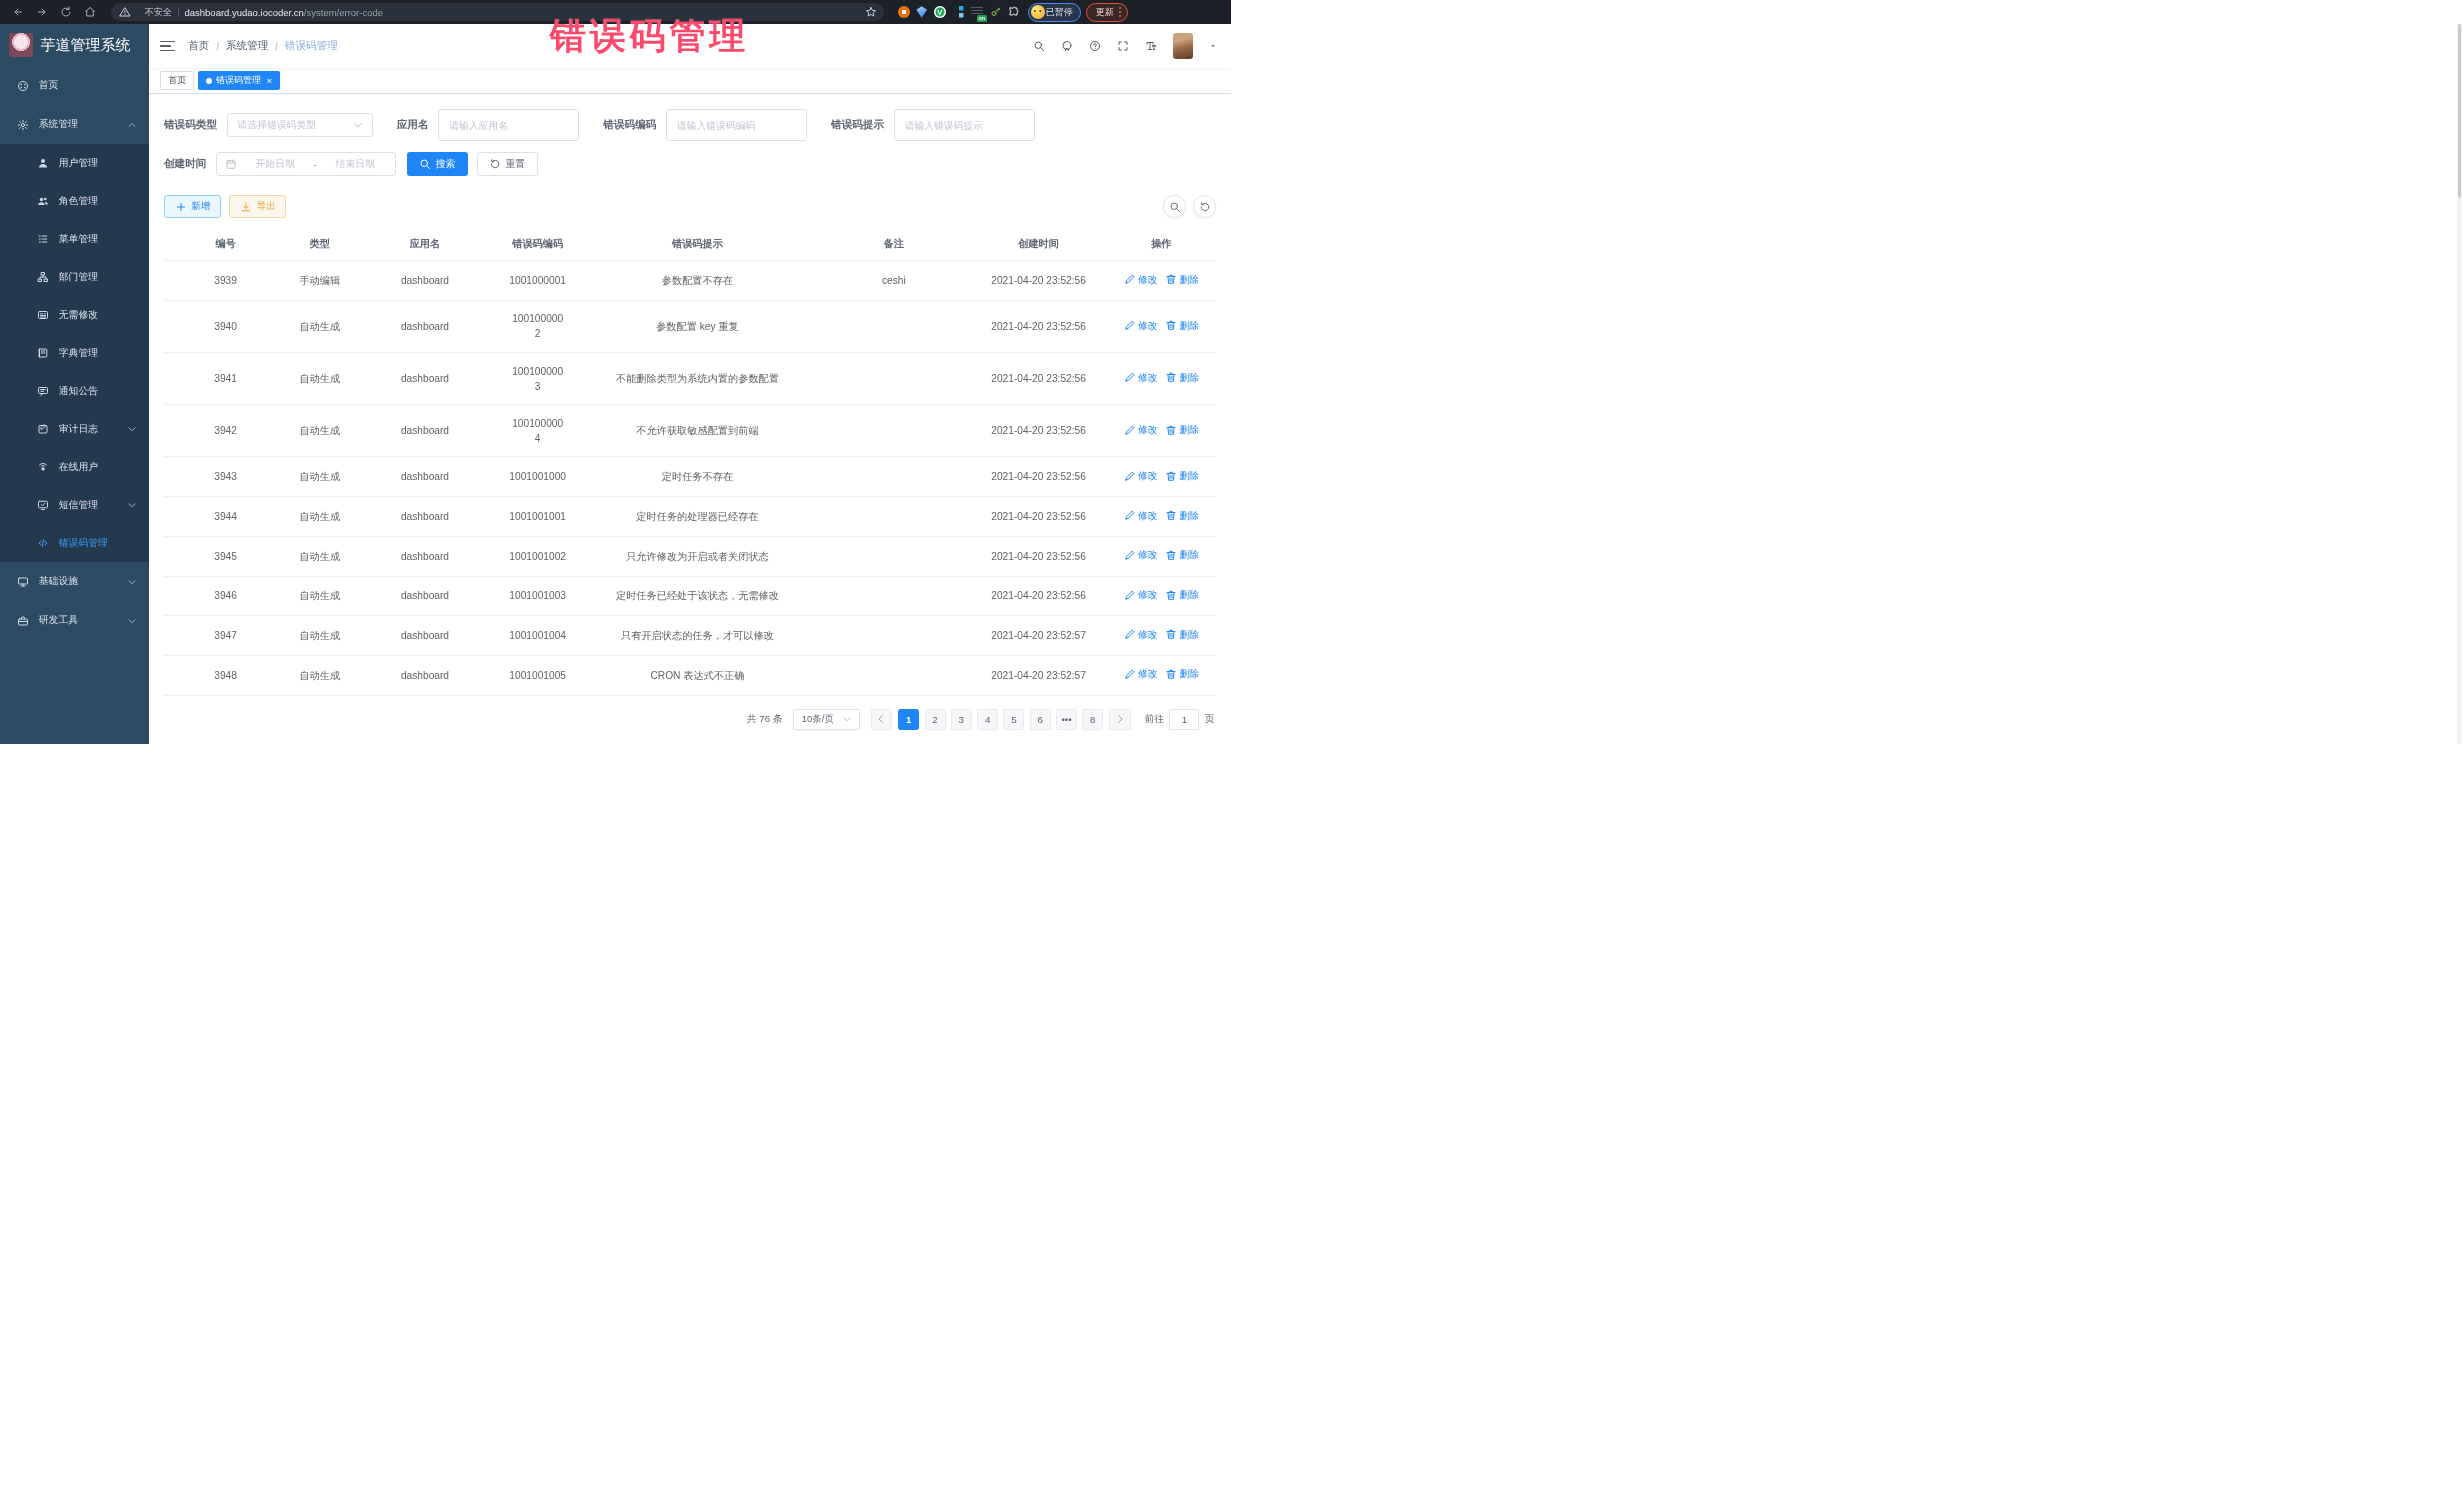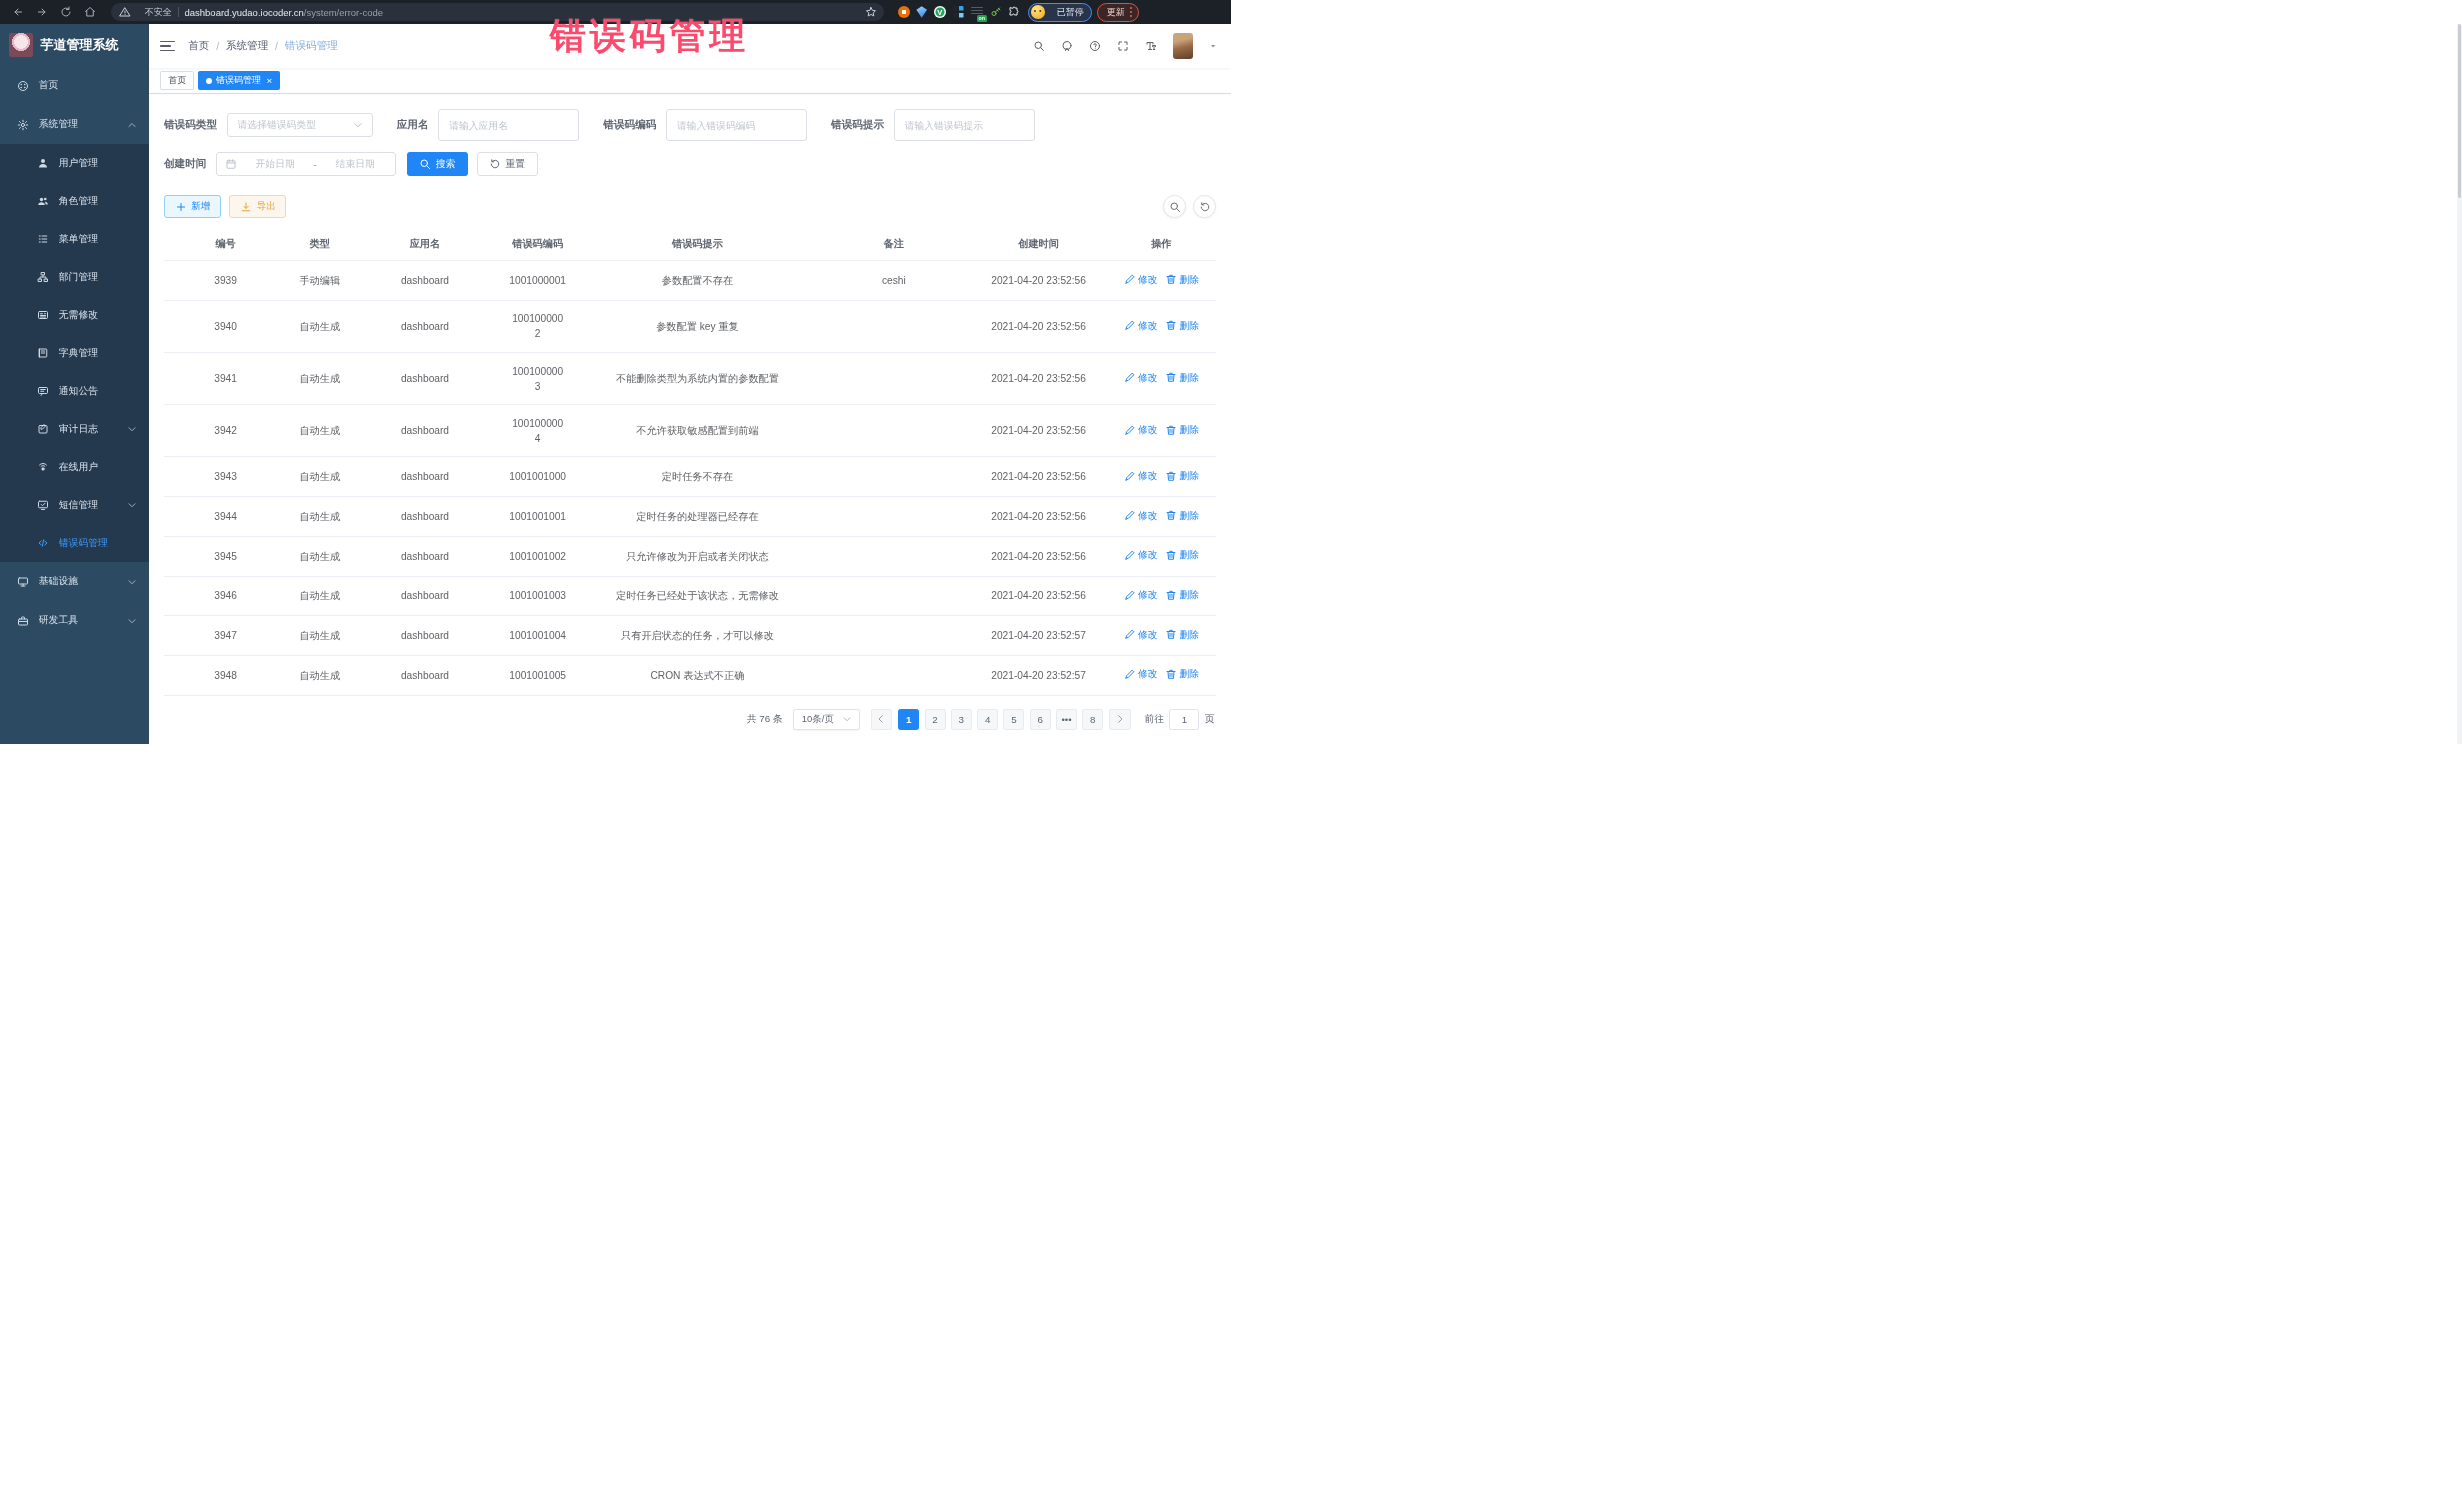--- a/index.html
+++ b/index.html
@@ -25,34 +25,34 @@
   .ext-grid { width:11.4px; height:11.4px; background:
       linear-gradient(#20242c,#20242c) 0 0/4.5px 4.5px no-repeat,
       linear-gradient(#2aa7e8,#2aa7e8) 6.8px 0/4.5px 4.5px no-repeat,
       linear-gradient(#20242c,#20242c) 0 6.8px/4.5px 4.5px no-repeat,
       linear-gradient(#7ecbf2,#7ecbf2) 6.8px 6.8px/4.5px 4.5px no-repeat; border-radius:1.5px; }
   .ext-list { width:12px; height:10.6px; display:flex; flex-direction:column; gap:1.5px; position:relative; }
   .ext-list i { height:1.5px; background:#565c66; border-radius:0.8px; }
   .onbadge { position:absolute; right:-3.8px; bottom:-4.5px; background:#21a14b; color:#fff; font-size:5.3px; font-weight:bold; padding:0.8px 1.5px; border-radius:1.5px; line-height:1; }
   .ext-key { color:#7cc144; }
   .ext-puzzle { color:#e9eaec; }
-  .pausepill { display:flex; align-items:center; gap:12px; background:#273449; border:1.5px solid #4b8cf5; border-radius:9.8px; height:19px; padding:0 7.6px 0 2.3px; color:#e8eaf0; font-size:9px; }
+  .pausepill { display:flex; align-items:center; gap:1px; background:#273449; border:1.5px solid #4b8cf5; border-radius:9.8px; height:19px; padding:0 7.6px 0 2.3px; color:#e8eaf0; font-size:9px; }
   .emoji-face { width:13.6px; height:13.6px; border-radius:50%; background:radial-gradient(circle at 35% 30%,#ffe680,#f5b73c 70%); position:relative; }
   .emoji-face:before { content:""; position:absolute; left:3px; top:4.5px; width:2.3px; height:2.3px; border-radius:50%; background:#5a3b10; box-shadow:5.3px 0 0 #5a3b10; }
   .updatepill { display:flex; align-items:center; gap:5.3px; background:#3a2527; border:1.5px solid #df5138; border-radius:9.8px; height:19px; padding:0 6px 0 9px; color:#f3d7cd; font-size:9px; }
   .vdots { display:flex; flex-direction:column; gap:1.5px; }
   .vdots i { width:2.3px; height:2.3px; border-radius:50%; background:#e0694d; }
 
   
   .app { display:flex; height:720px; }
   .sidebar { width:149px; background:#2d4a63; flex-shrink:0; color:#dbe3ec; font-size:9.8px; overflow:hidden; }
   .logo { height:42px; display:flex; align-items:center; gap:7.6px; padding:0 9px; cursor:pointer; }
   .logo-img { width:24px; height:24px; border-radius:2.3px; flex-shrink:0;
      background:radial-gradient(circle at 50% 38%, #f6e7ea 0 6.8px, #e8b6c6 6.8px 9px, #7a4a58 9px); }
-  .logo-title { color:#fff; font-size:13px; font-weight:bold; white-space:nowrap; }
+  .logo-title { color:#fff; font-size:15px; font-weight:normal; white-space:nowrap; }
   .mi { height:39px; display:flex; align-items:center; gap:9.8px; padding:0 10.6px 0 16px; cursor:pointer; }
   .mi .ic { width:13px; color:#cfd9e4; flex-shrink:0; }
   .mi .lbl { flex:1; white-space:nowrap; }
   .mi .chev { color:#9fb0c0; }
   .submenu { background:#24384e; }
   .submenu .mi { height:38px; padding-left:36px; }
   .mi.active { color:#3f9bfa; }
   .mi.active .ic { color:#3f9bfa; }
 
   .main { flex:1; display:flex; flex-direction:column; background:#fff; min-width:0; }

